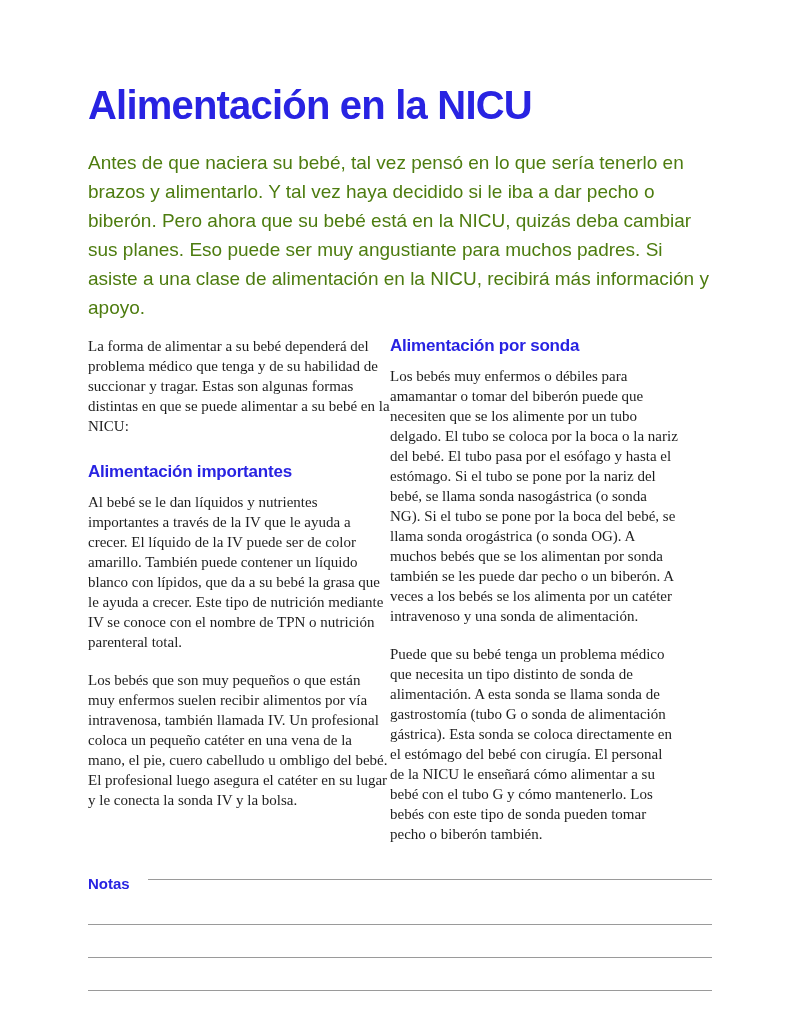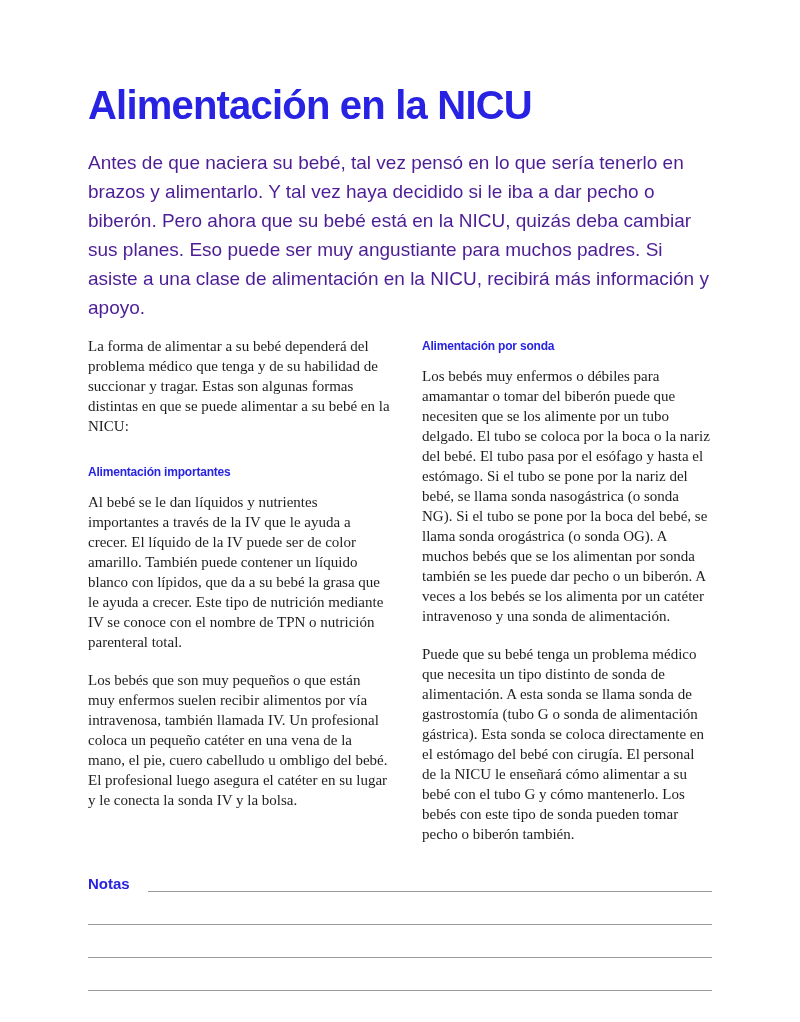--- a/index.html
+++ b/index.html
@@ -16,41 +16,41 @@
   }
   h1.title {
     margin:0 0 22px 0;
     font-size:40px; line-height:1.05;
     font-weight:bold; letter-spacing:-0.8px;
     color:#2823e2;
   }
   p.intro {
     margin:0 0 14px 0;
     font-size:19px; line-height:29px;
-    color:#4c1d95;
+    color:#4d7c0f;
   }
-  .cols { display:flex; gap:32px; }
+  .cols { display:flex; }
   .col-left  { flex:0 0 302px; width:302px; }
   .col-right { flex:0 0 290px; width:290px; }
   p.body {
     margin:0 0 18px 0;
     font-family:"Liberation Serif", serif;
     font-size:15px; line-height:20px;
     color:#1e1e1e;
   }
   h2.sec {
     margin:26px 0 10px 0;
-    font-size:12px; line-height:20px;
+    font-size:17px; line-height:20px;
     font-weight:bold; letter-spacing:-0.2px;
     color:#2823e2;
   }
   .col-right h2.sec { margin-top:0; }
 
   .notes { margin-top:14px; }
-  .notes-head { display:flex; align-items:flex-end; }
+  .notes-head { display:flex; }
   .notes-label {
     font-size:15px; font-weight:bold; color:#2823e2; line-height:16px;
   }
   .line-fill {
     flex:1; margin-left:18px; height:3px;
     border-bottom:1px solid #9a9a9a;
   }
   .rule { height:32px; border-bottom:1px solid #9a9a9a; }
 </style>
 </head>

